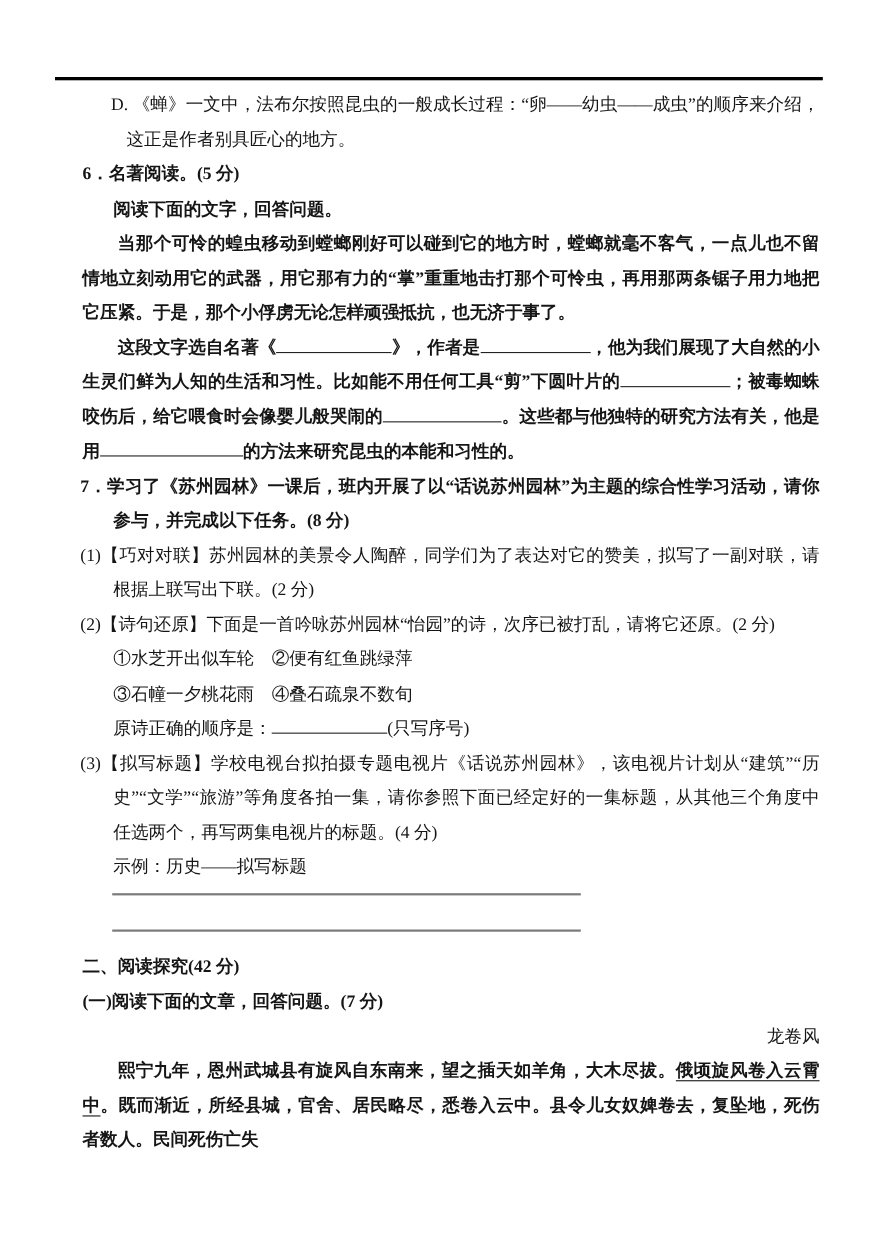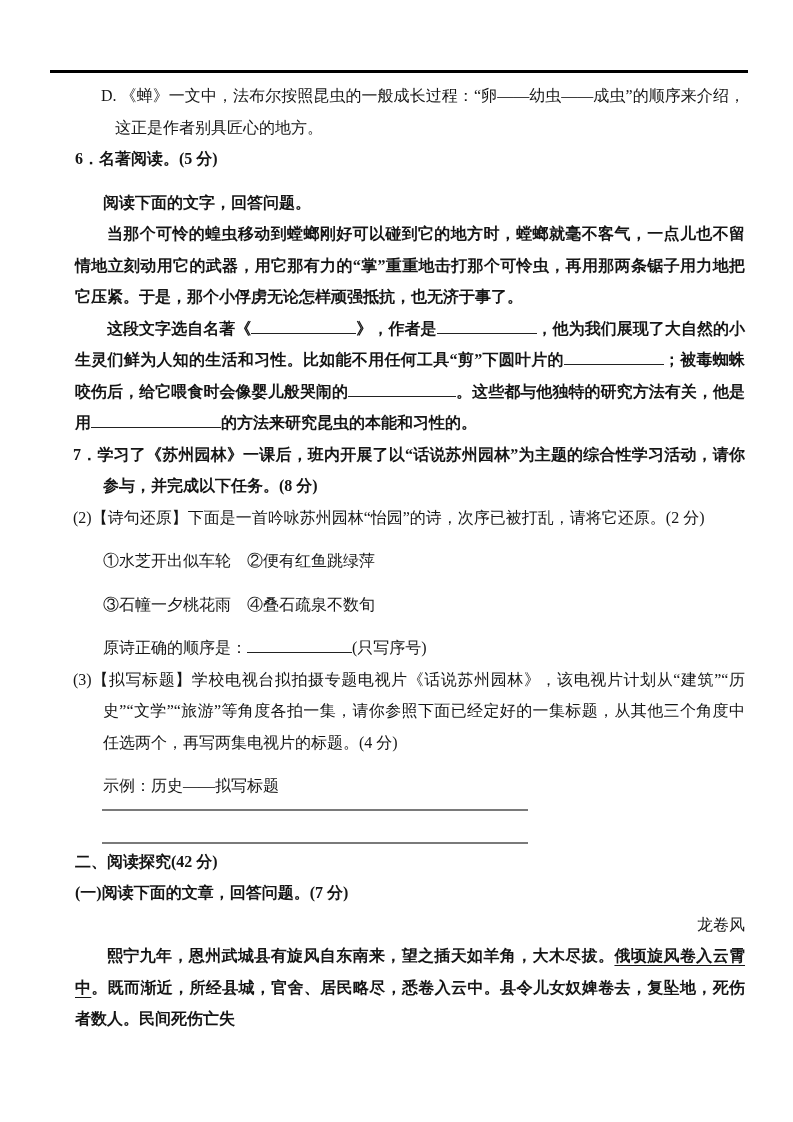--- a/index.html
+++ b/index.html
@@ -29,38 +29,38 @@
     top: 80px;
     width: 670px;
     line-height: 31.5px;
     text-align: justify;
   }
   .block { margin: 0; }
   .bold { font-weight: bold; }
   .hang { padding-left: 28px; text-indent: -30px; }
   .hang-d { padding-left: 40px; text-indent: -14px; }
   .indent { text-indent: 2em; font-weight: bold; }
-  .sub { padding-left: 28px; margin-top: 12px; }
+  .sub { padding-left: 28px; }
   .center { text-align: right; }
   .blank {
     display: inline-block;
     border-bottom: 1px solid #222;
     height: 15px;
     vertical-align: baseline;
   }
   .gap { display: inline-block; }
   .u-text { text-decoration: underline; text-underline-offset: 4px; }
   .ans-line {
     margin-left: 27px;
     width: 426px;
     border-bottom: 2px solid #7a7a7a;
   }
   .ans-1 { height: 9px; }
   .ans-2 { height: 33px; }
-  .sec2-start { margin-top: 2px; }
+  .sec2-start { margin-top: 17px; }
 </style>
 </head>
 <body>
 
 <div class="page">
   <div class="top-rule"></div>
 
   <div class="content">
 
     <div class="block hang-d">D. 《蝉》一文中，法布尔按照昆虫的一般成长过程：“卵——幼虫——成虫”的顺序来介绍，这正是作者别具匠心的地方。</div>
@@ -68,20 +68,21 @@
     <div class="block bold">6．名著阅读。(5 分)</div>
 
     <div class="block bold sub">阅读下面的文字，回答问题。</div>
 
     <div class="block indent">当那个可怜的蝗虫移动到螳螂刚好可以碰到它的地方时，螳螂就毫不客气，一点儿也不留情地立刻动用它的武器，用它那有力的“掌”重重地击打那个可怜虫，再用那两条锯子用力地把它压紧。于是，那个小俘虏无论怎样顽强抵抗，也无济于事了。</div>
 
     <div class="block indent"><span>这段文字选自名著《</span><span class="blank" style="width: 105px;"></span><span>》，作者是</span><span class="blank" style="width: 100px;"></span><span>，他为我们展现了大自然的小生灵们鲜为人知的生活和习性。比如能不用任何工具“剪”下圆叶片的</span><span class="blank" style="width: 100px;"></span><span>；被毒蜘蛛咬伤后，给它喂食时会像婴儿般哭闹的</span><span class="blank" style="width: 108px;"></span><span>。这些都与他独特的研究方法有关，他是用</span><span class="blank" style="width: 130px;"></span><span>的方法来研究昆虫的本能和习性的。</span></div>
 
     <div class="block bold hang">7．学习了《苏州园林》一课后，班内开展了以“话说苏州园林”为主题的综合性学习活动，请你参与，并完成以下任务。(8 分)</div>
 
+    <div class="block hang">(1)【巧对对联】苏州园林的美景令人陶醉，同学们为了表达对它的赞美，拟写了一副对联，请根据上联写出下联。(2 分)</div>
 
 
     <div class="block hang">(2)【诗句还原】下面是一首吟咏苏州园林“怡园”的诗，次序已被打乱，请将它还原。(2 分)</div>
 
     <div class="block sub">①水芝开出似车轮　②便有红鱼跳绿萍</div>
 
     <div class="block sub">③石幢一夕桃花雨　④叠石疏泉不数旬</div>
 
     <div class="block sub"><span>原诗正确的顺序是：</span><span class="blank" style="width: 105px;"></span><span>(只写序号)</span></div>
 

